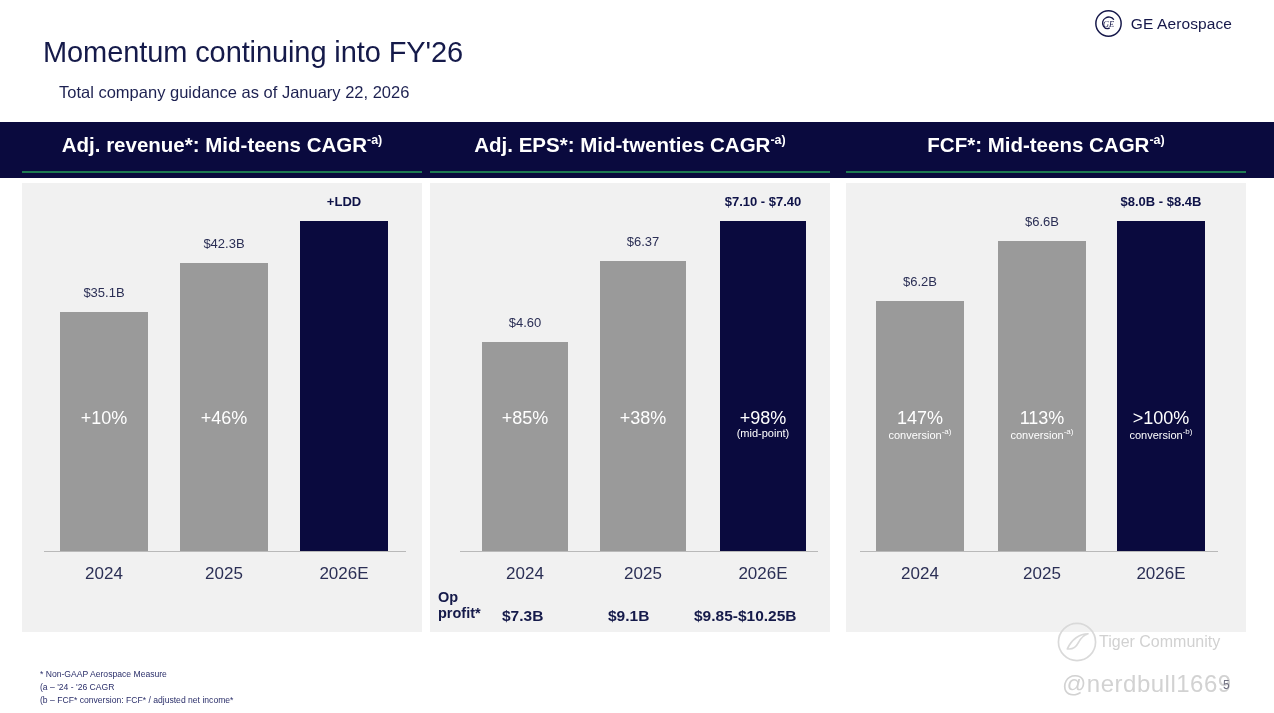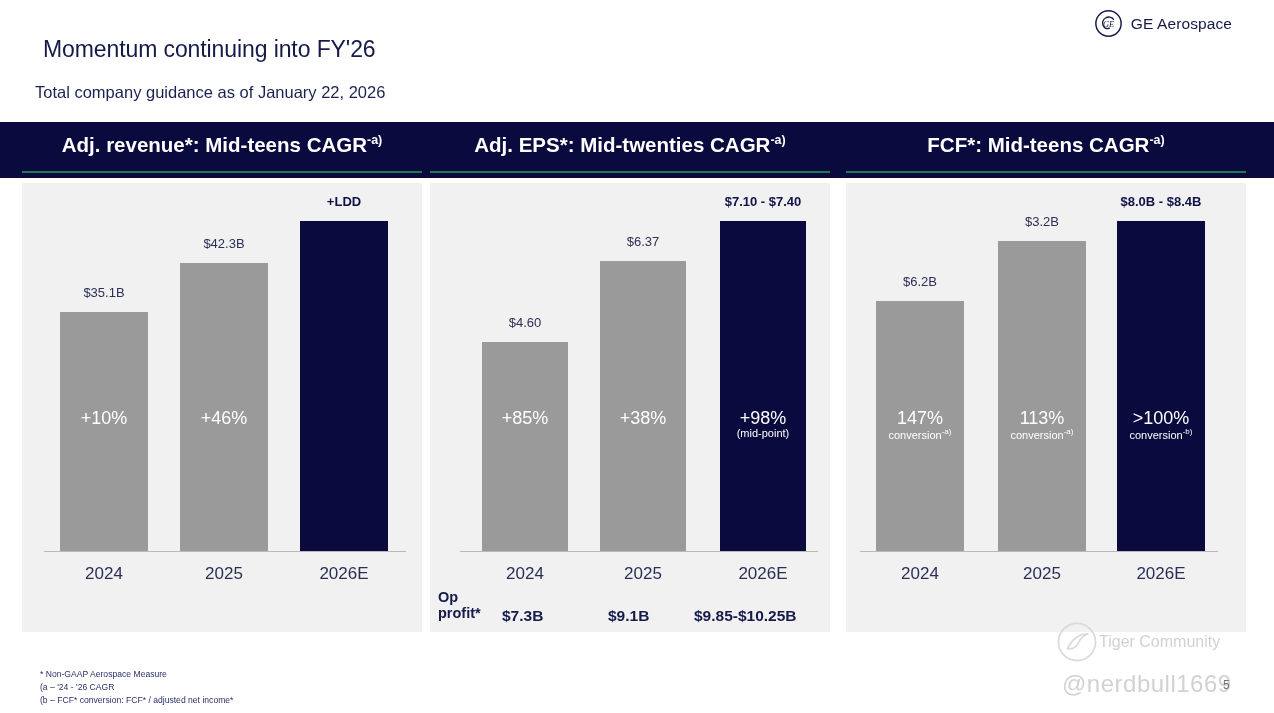--- a/index.html
+++ b/index.html
@@ -9,22 +9,22 @@
     -webkit-font-smoothing:antialiased;
   }
   .slide{position:relative;width:1274px;height:713px;background:#fff;}
 
   
   .logo{position:absolute;top:10px;right:42px;display:flex;align-items:center;gap:9px;}
   .logo-mark{width:27px;height:27px;flex:0 0 auto;}
   .logo-text{font-size:15.5px;color:#16184a;letter-spacing:.1px;white-space:nowrap;}
 
   
-  .title{position:absolute;left:43px;top:36px;font-size:23px;color:#151a4a;letter-spacing:-0.1px;}
-  .subtitle{position:absolute;left:35px;top:83px;font-size:16.5px;color:#1d2151;}
+  .title{position:absolute;left:43px;top:36px;font-size:29px;color:#151a4a;letter-spacing:-0.1px;}
+  .subtitle{position:absolute;left:59px;top:83px;font-size:16.5px;color:#1d2151;}
 
   
   .band{position:absolute;left:0;top:122px;width:1274px;height:56px;background:#0a0a3e;}
   .band-item{position:absolute;top:0;height:56px;}
   .band-label{position:absolute;left:0;top:11px;width:100%;text-align:center;
     color:#ffffff;font-size:20.5px;font-weight:bold;white-space:nowrap;}
   .band-label sup{font-size:12.5px;font-weight:bold;vertical-align:super;}
   .band-rule{position:absolute;left:0;bottom:5px;width:100%;height:2px;background:#1e7a52;}
 
   #band1{left:22px;width:400px;}
@@ -148,21 +148,21 @@
     <div class="chart">
         <div class="axis" style="left: 14px; width: 358px; top: 368px;"></div>
         <div class="bar grey" style="left: 30px; top: 118px; width: 88px; height: 250px;"></div>
         <div class="bar-top-label" style="left: -36px; width: 220px; top: 91px;">$6.2B</div>
         <div class="bar-inner" style="left: 4px; width: 140px; top: 226px;">
           <span class="big">147%</span>
           <span class="sub">conversion<sup>-a)</sup></span>
         </div>
         <div class="xlabel" style="left: 14px; width: 120px; top: 381px;">2024</div>
         <div class="bar grey" style="left: 152px; top: 58px; width: 88px; height: 310px;"></div>
-        <div class="bar-top-label" style="left: 86px; width: 220px; top: 31px;">$3.2B</div>
+        <div class="bar-top-label" style="left: 86px; width: 220px; top: 31px;">$6.6B</div>
         <div class="bar-inner" style="left: 126px; width: 140px; top: 226px;">
           <span class="big">113%</span>
           <span class="sub">conversion<sup>-a)</sup></span>
         </div>
         <div class="xlabel" style="left: 136px; width: 120px; top: 381px;">2025</div>
         <div class="bar navy" style="left: 271px; top: 38px; width: 88px; height: 330px;"></div>
         <div class="bar-top-label emph" style="left: 205px; width: 220px; top: 11px;">$8.0B - $8.4B</div>
         <div class="bar-inner" style="left: 245px; width: 140px; top: 226px;">
           <span class="big">&gt;100%</span>
           <span class="sub">conversion<sup>-b)</sup></span>

